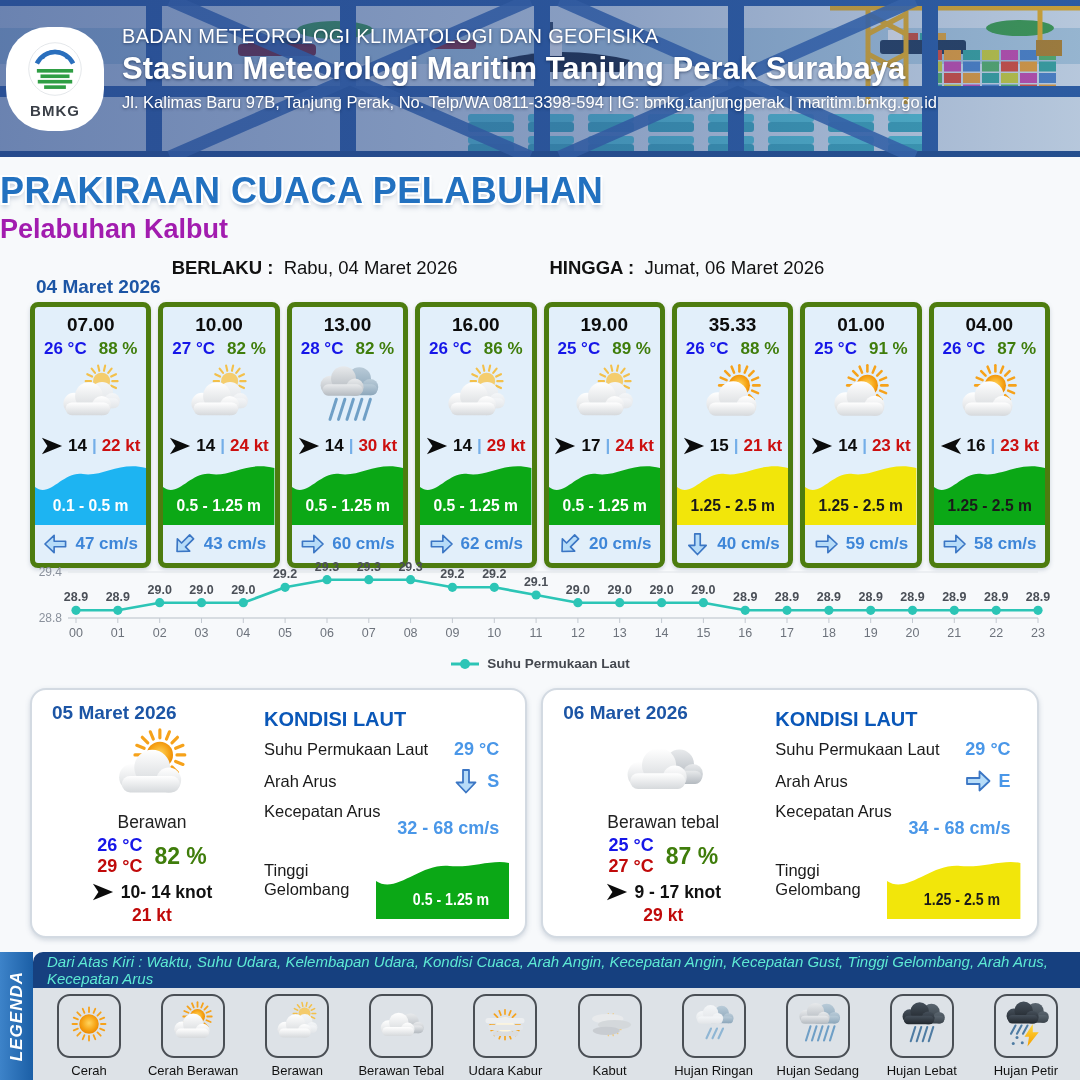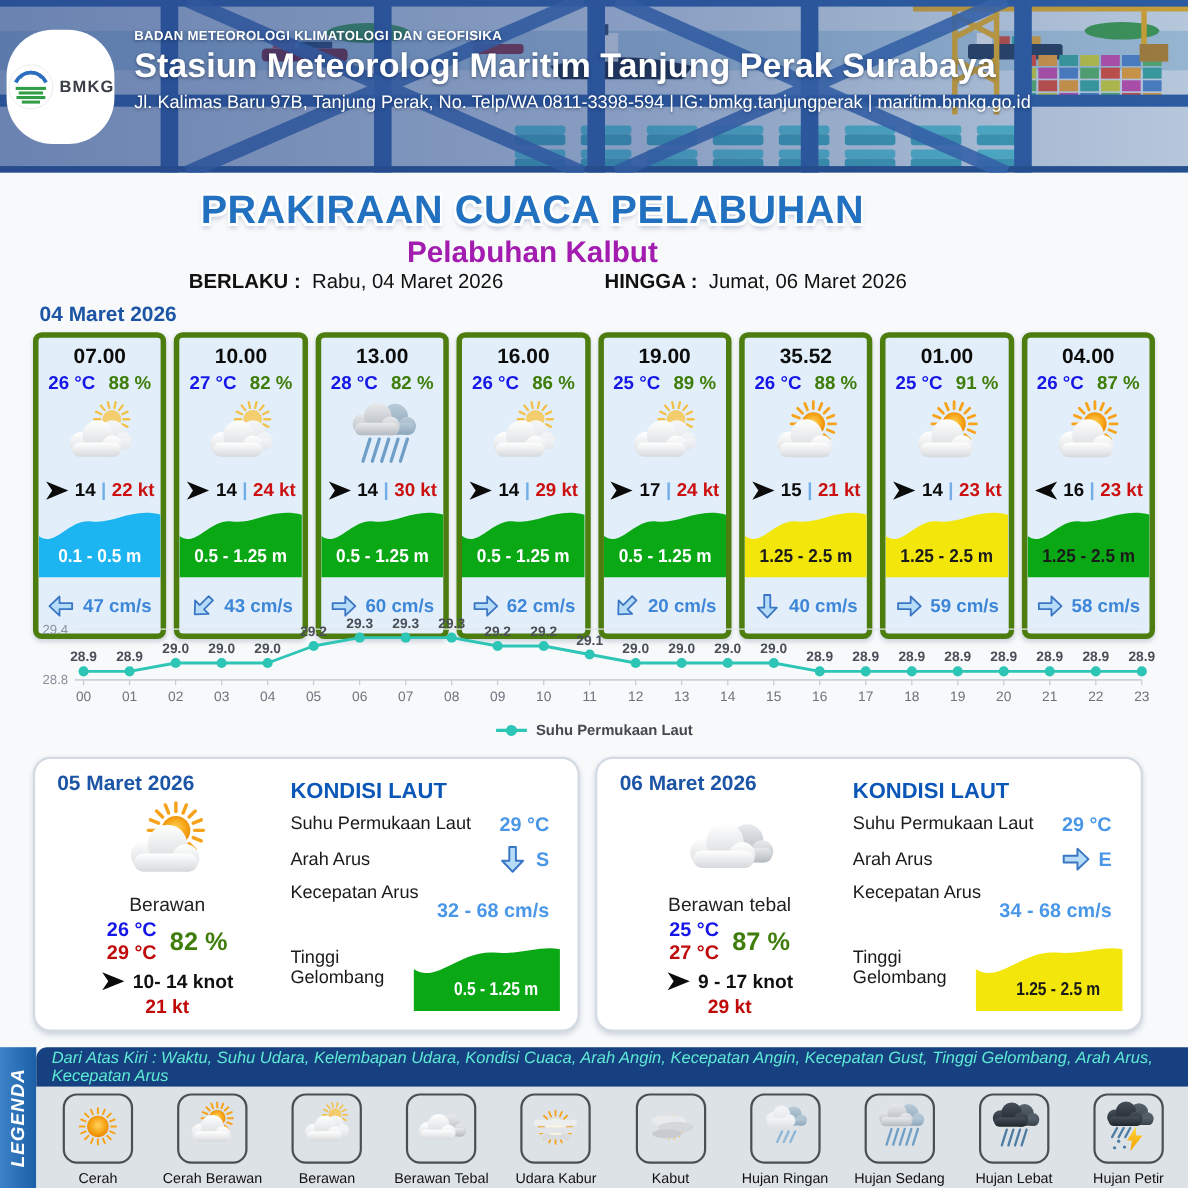--- a/index.html
+++ b/index.html
@@ -4,49 +4,49 @@
 <style>
   * { box-sizing: border-box; margin: 0; padding: 0; }
   html,body { width:1080px; height:1080px; }
   body { font-family:"Liberation Sans", sans-serif; background:#f7f9fb; position:relative; overflow:hidden; }
   .abs { position:absolute; }
 
   
   #header { top:0; left:0; width:1080px; height:157px; overflow:hidden; }
   #header svg.bg { position:absolute; inset:0; }
   #logo { position:absolute; left:6px; top:27px; width:98px; height:104px; background:#fff;
-          border-radius:42px; display:flex; flex-direction:row; align-items:center; justify-content:center; gap:4px; }
+          border-radius:42px; display:flex; flex-direction:column; align-items:center; justify-content:center; gap:4px; }
   #logo .bmkg-label { font-size:15px; font-weight:bold; color:#3a3f47; letter-spacing:1px; }
   #hdr-text { position:absolute; left:122px; top:25px; color:#fff; text-shadow:0 1px 3px rgba(10,25,60,.55); }
-  #hdr-agency { font-size:12px; font-weight:bold; letter-spacing:.3px; }
+  #hdr-agency { font-size:20px; font-weight:normal; letter-spacing:.3px; }
   #hdr-station { font-size:31px; font-weight:bold; margin-top:3px; }
   #hdr-address { font-size:16.5px; margin-top:6px; }
 
   
-  #titleblock { top:160px; left:0; width:968px; text-align:center; }
+  #titleblock { top:160px; left:0; width:968px; text-align:left; }
   #main-title { font-size:36px; font-weight:800; color:#2271c0; letter-spacing:.5px; margin-top:10px;
                 text-shadow:-2px -2px 0 #fff,2px -2px 0 #fff,-2px 2px 0 #fff,2px 2px 0 #fff,0 4px 5px rgba(110,130,160,.45); }
   #sub-title { font-size:27px; font-weight:800; color:#a21caf; margin-top:2px; }
-  #validity { display:flex; justify-content:center; gap:92px; font-size:18.5px; color:#111;padding-left:28px; }
+  #validity { display:flex; justify-content:center; gap:92px; margin-top:12px; font-size:18.5px; color:#111;padding-left:28px; }
   #validity b { font-weight:bold; }
 
   
   #forecast-date { top:276px; left:36px; font-size:19px; font-weight:bold; color:#1c55a5; }
   #cards-row { top:302px; left:30px; width:1020px; display:flex; gap:7px; }
   .fc-card { flex:1; background:#e2effa; border:5px solid #4d7c0f; border-radius:8px; overflow:hidden;
              box-shadow:0 2px 4px rgba(90,110,140,.25); display:flex; flex-direction:column; }
   .fc-time { text-align:center; font-size:19px; font-weight:bold; color:#0c0c0c; margin-top:7px; }
   .fc-temps { display:flex; justify-content:center; gap:12px; font-size:17px; font-weight:bold; margin-top:3px; }
   .fc-temp { color:#1616e8; } .fc-hum { color:#3f7d0b; }
   .fc-icon { height:70px; display:flex; align-items:center; justify-content:center; margin-top:2px; }
   .fc-wind { height:30px; display:flex; align-items:center; justify-content:center; gap:5px; font-size:17px; font-weight:bold; }
   .wind-arrow { width:22px; height:22px; flex:0 0 auto; }
   .fc-windnum { color:#0c0c0c; } .fc-sep { color:#74aee8; } .fc-gust { color:#cc0f0f; }
   .fc-wave { display:block; width:100%; height:64px; margin-top:auto; }
-  .fc-current { height:51px; display:flex; align-items:center; justify-content:center; gap:7px;
+  .fc-current { height:38px; display:flex; align-items:center; justify-content:center; gap:7px;
                 font-size:17px; font-weight:bold; color:#3e86d8; }
   .cur-arrow { width:25px; height:22px; flex:0 0 auto; }
 
   
   #chart-wrap { top:552px; left:28px; width:1024px; }
   #chart-legend { top:656px; left:0; width:1080px; display:flex; justify-content:center; align-items:center; gap:7px;
                   font-size:13.5px; color:#44484f; font-weight:bold; }
 
   
   #daily-row { top:688px; left:30px; width:872px; display:flex; gap:14px; }
@@ -549,21 +549,21 @@
     </svg>
     <div class="fc-current">
       <svg class="cur-arrow" viewBox="0 0 26 24" style="transform: rotate(135deg);">
           <path d="M2,9 h12.5 v-6.5 l10,9.5 -10,9.5 v-6.5 H2 z" fill="#b7dcf8" stroke="#3b76c4" stroke-width="1.8" stroke-linejoin="round"></path>
         </svg>
       <span>20 cm/s</span>
     </div>
   </div>
 
   <div class="fc-card">
-    <div class="fc-time">35.52</div>
+    <div class="fc-time">35.33</div>
     <div class="fc-temps">
       <span class="fc-temp">26 °C</span>
       <span class="fc-hum">88 %</span>
     </div>
     <div class="fc-icon">
         <svg width="68" height="68" viewBox="0 0 64 64">
           <line x1="51.0" y1="22.0" x2="57.0" y2="22.0" stroke="#f6a21a" stroke-width="2.4" stroke-linecap="round"></line>
           <line x1="50.0" y1="27.0" x2="55.6" y2="29.3" stroke="#f6a21a" stroke-width="2.4" stroke-linecap="round"></line>
           <line x1="47.2" y1="31.2" x2="51.4" y2="35.4" stroke="#f6a21a" stroke-width="2.4" stroke-linecap="round"></line>
           <line x1="43.0" y1="34.0" x2="45.3" y2="39.6" stroke="#f6a21a" stroke-width="2.4" stroke-linecap="round"></line>

